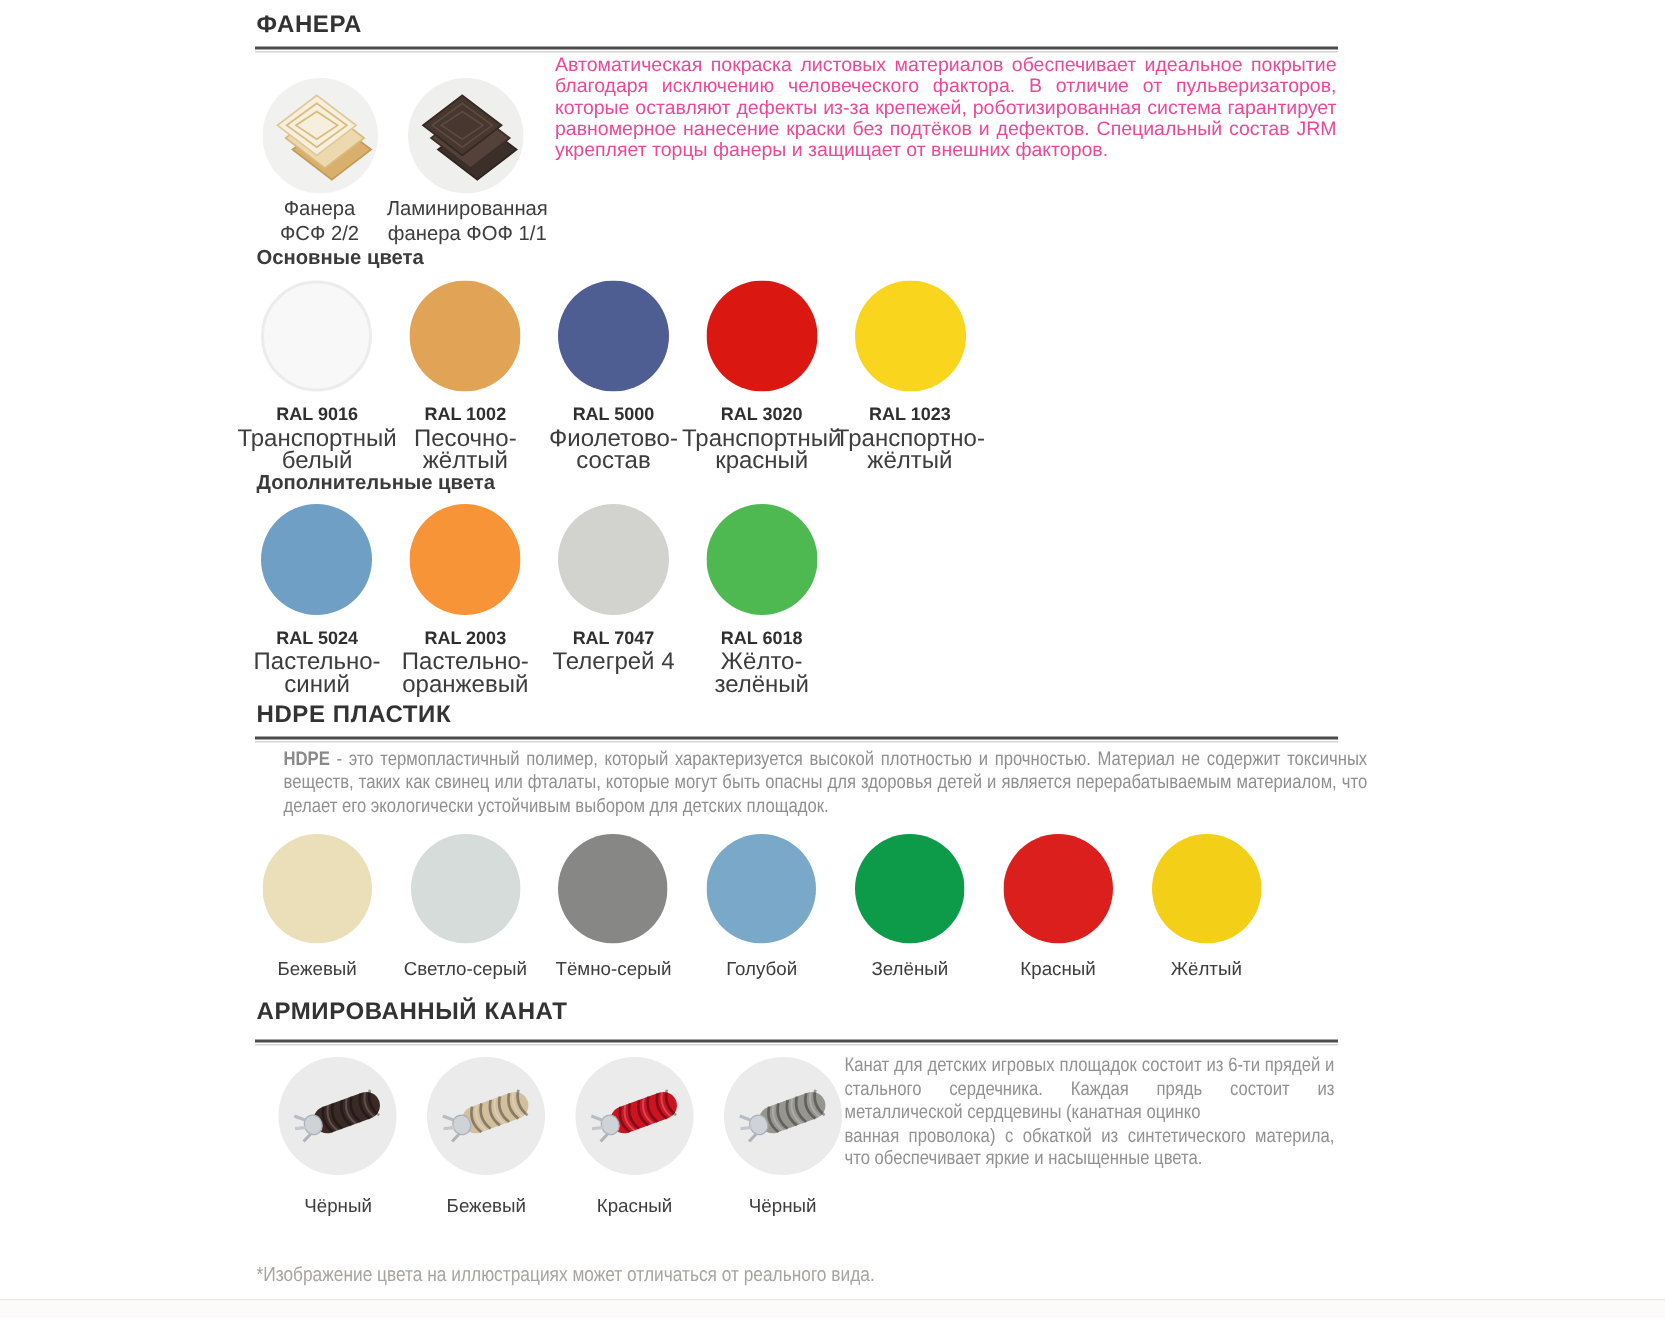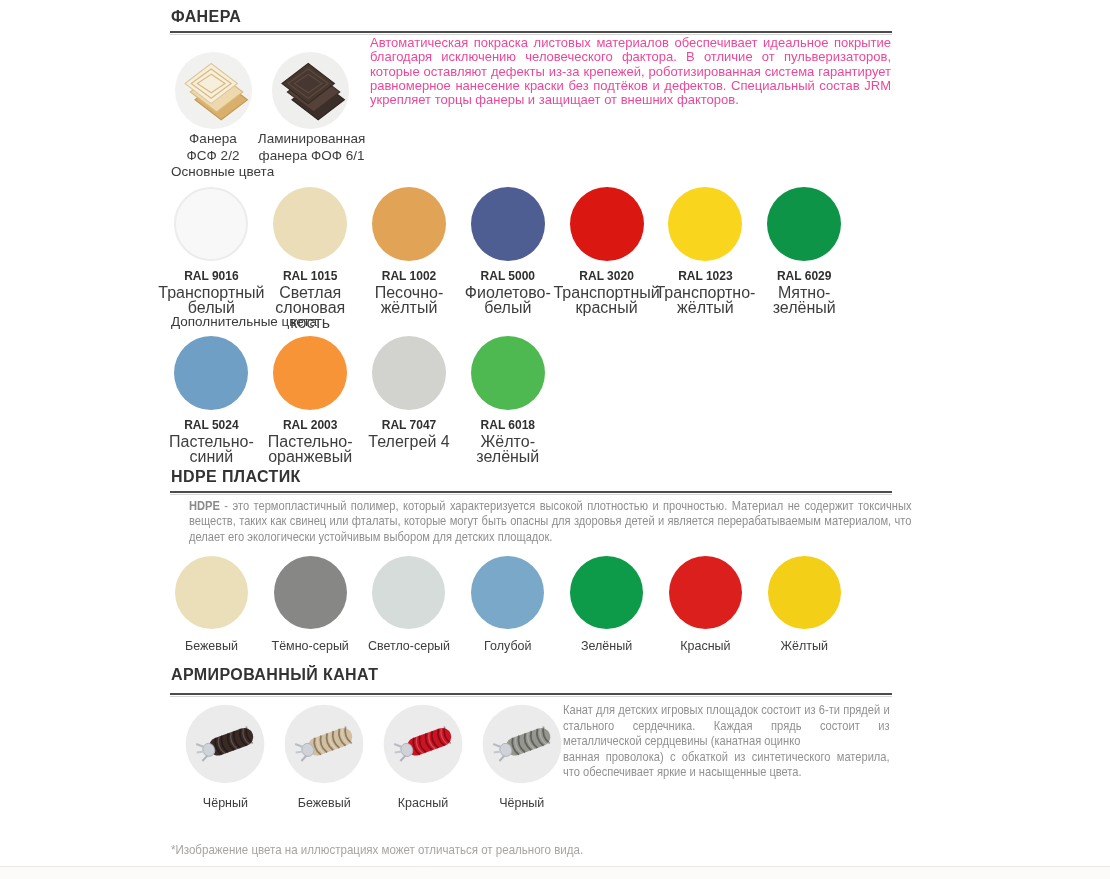--- a/index.html
+++ b/index.html
@@ -14,21 +14,21 @@
   .divider{
     height:1px; border-top:2px solid #4c4c4c; border-bottom:1px solid #d6d6d6;
     background:transparent;
   }
   .para{
     color:#ec4899; text-align:justify; font-size:13px; line-height:14.3px;
   }
   .cond{transform:scaleX(0.855); transform-origin:0 0;}
   .pre{white-space:pre-line;}
   .lead-bold{font-weight:bold; color:#8a8a8a;}
-  .group-label{font-size:13.5px; font-weight:normal; color:#3b3b3b;}
+  .group-label{font-size:13.5px; font-weight:bold; color:#3b3b3b;}
   .swatch-row{display:flex;}
   .swatch-col{width:98.8px; display:flex; flex-direction:column; align-items:center;}
   .circle{
     width:74px; height:74px; border-radius:50%;
     border:2px solid transparent; box-sizing:border-box;
   }
   .circle.small{width:73px; height:73px;}
   .ral-code{margin-top:8px; font-size:12px; font-weight:bold; color:#2f2f2f; text-align:center;}
   .color-name{margin-top:2px; font-size:16px; line-height:15px; color:#3d3d3d; text-align:center;}
   .simple-name{margin-top:10px; font-size:12.5px; color:#3d3d3d; text-align:center;}
@@ -63,68 +63,57 @@
       <polygon points="54,26 88,52 54,78 20,52" fill="#544139" stroke="#3c2f28" stroke-width="1.5"></polygon>
       <polygon points="47,15 81,41 47,67 13,41" fill="#463730" stroke="#35291f" stroke-width="1.5"></polygon>
       <polygon points="47,22 73,41 47,60 21,41" fill="none" stroke="#5e4a3f" stroke-width="1.5"></polygon>
       <polygon points="47,29 65,41 47,53 29,41" fill="none" stroke="#5e4a3f" stroke-width="1.5"></polygon>
     </svg>
   </div>
 
   <div class="abs mat-label pre" style="left:158px; top:130px; width:110px;">Фанера
 ФСФ 2/2</div>
   <div class="abs mat-label pre" style="left:246px; top:130px; width:131px;">Ламинированная
-фанера ФОФ 6/1</div>
+фанера ФОФ 1/1</div>
 
   <div class="abs para" style="left:370px; top:36px; width:521px;">Автоматическая покраска листовых материалов обеспечивает идеальное покрытие благодаря исключению человеческого фактора. В отличие от пульверизаторов, которые оставляют дефекты из-за крепежей, роботизированная система гарантирует равномерное нанесение краски без подтёков и дефектов. Специальный состав JRM укрепляет торцы фанеры и защищает от внешних факторов.</div>
 
   <div class="abs group-label" style="left:171px; top:164px;">Основные цвета</div>
 
   <div class="abs swatch-row" style="left:162px; top:187px;">
     <div class="swatch-col">
       <div class="circle" style="background-color: rgb(248, 248, 248); border-color: rgb(236, 236, 236);"></div>
       <div class="ral-code">RAL 9016</div>
       <div class="color-name pre">Транспортный
 белый</div>
     </div>
     <div class="swatch-col">
-      <div class="circle" style="background-color: rgb(234, 221, 184);"></div>
-      <div class="ral-code">RAL 1015</div>
-      <div class="color-name pre">Светлая
-слоновая кость</div>
-    </div>
-    <div class="swatch-col">
       <div class="circle" style="background-color: rgb(225, 164, 86);"></div>
       <div class="ral-code">RAL 1002</div>
       <div class="color-name pre">Песочно-
 жёлтый</div>
     </div>
     <div class="swatch-col">
       <div class="circle" style="background-color: rgb(78, 94, 146);"></div>
       <div class="ral-code">RAL 5000</div>
       <div class="color-name pre">Фиолетово-
-белый</div>
+состав</div>
     </div>
     <div class="swatch-col">
       <div class="circle" style="background-color: rgb(219, 23, 18);"></div>
       <div class="ral-code">RAL 3020</div>
       <div class="color-name pre">Транспортный
 красный</div>
     </div>
     <div class="swatch-col">
       <div class="circle" style="background-color: rgb(250, 213, 29);"></div>
       <div class="ral-code">RAL 1023</div>
       <div class="color-name pre">Транспортно-
 жёлтый</div>
     </div>
-    <div class="swatch-col">
-      <div class="circle" style="background-color: rgb(13, 148, 71);"></div>
-      <div class="ral-code">RAL 6029</div>
-      <div class="color-name pre">Мятно-зелёный</div>
-    </div>
   </div>
 
   <div class="abs group-label" style="left:171px; top:314px;">Дополнительные цвета</div>
 
   <div class="abs swatch-row" style="left:162px; top:336px;">
     <div class="swatch-col">
       <div class="circle" style="background-color: rgb(111, 159, 196);"></div>
       <div class="ral-code">RAL 5024</div>
       <div class="color-name pre">Пастельно-
 синий</div>
@@ -156,26 +145,26 @@
       <span class="lead-bold">HDPE</span><span> - это термопластичный полимер, который характеризуется высокой плотностью и прочностью. Материал не содержит токсичных веществ, таких как свинец или фталаты, которые могут быть опасны для здоровья детей и является перерабатываемым материалом, что делает его экологически устойчивым выбором для детских площадок.</span>
     </div>
   </div>
 
   <div class="abs swatch-row" style="left:162px; top:556px;">
     <div class="swatch-col">
       <div class="circle small" style="background-color: rgb(235, 223, 186);"></div>
       <div class="simple-name">Бежевый</div>
     </div>
     <div class="swatch-col">
+      <div class="circle small" style="background-color: rgb(213, 220, 218);"></div>
+      <div class="simple-name">Светло-серый</div>
+    </div>
+    <div class="swatch-col">
       <div class="circle small" style="background-color: rgb(135, 135, 134);"></div>
       <div class="simple-name">Тёмно-серый</div>
-    </div>
-    <div class="swatch-col">
-      <div class="circle small" style="background-color: rgb(213, 220, 218);"></div>
-      <div class="simple-name">Светло-серый</div>
     </div>
     <div class="swatch-col">
       <div class="circle small" style="background-color: rgb(122, 168, 201);"></div>
       <div class="simple-name">Голубой</div>
     </div>
     <div class="swatch-col">
       <div class="circle small" style="background-color: rgb(13, 154, 73);"></div>
       <div class="simple-name">Зелёный</div>
     </div>
     <div class="swatch-col">

